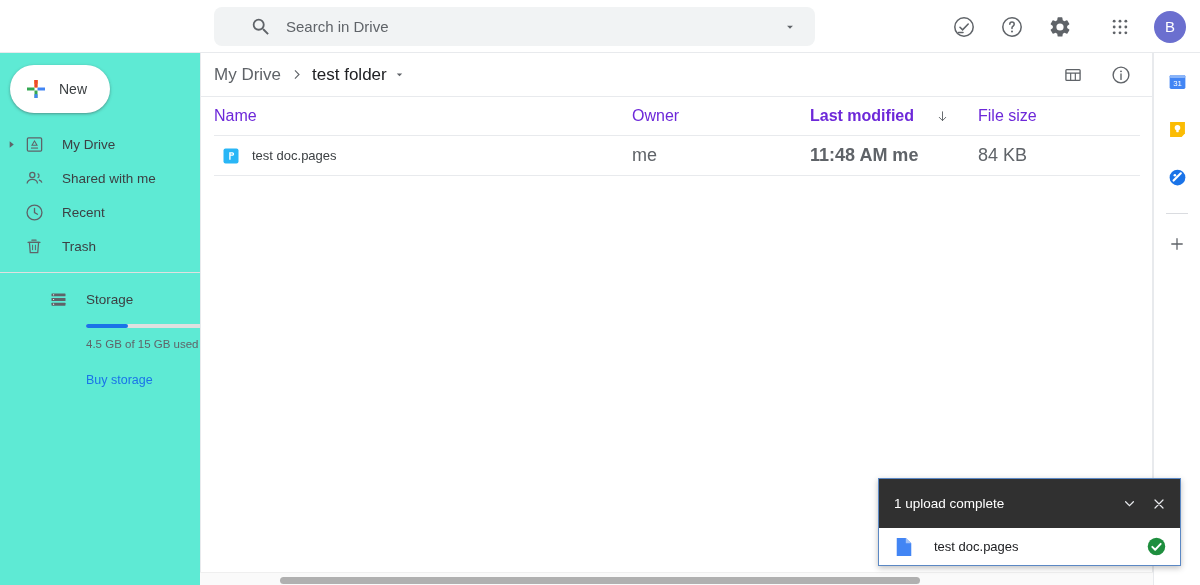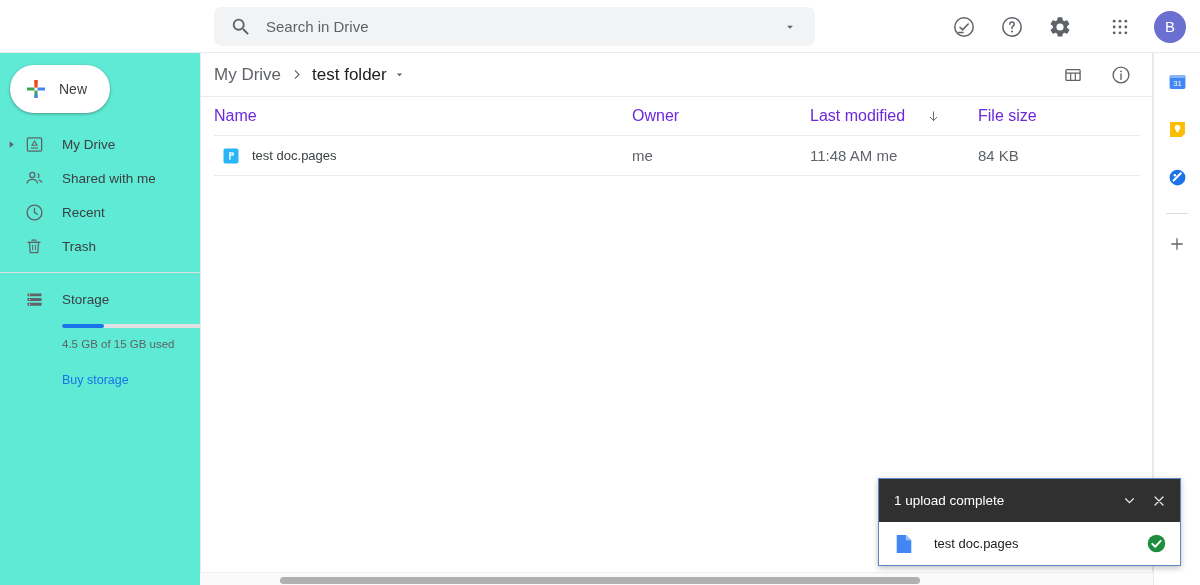--- a/index.html
+++ b/index.html
@@ -17,21 +17,21 @@
     display: flex; align-items: center;
     border-bottom: 1px solid #e8eaed; background: #fff;
   }
   .logo-wrap { display: flex; align-items: center; margin-left: 8px; width: 195px; }
   .drive-logo { width: 40px; height: 36px; }
   .logo-text { font-size: 22px; color: #5f6368; margin-left: 6px; letter-spacing: .2px; }
 
   .search-box {
     position: absolute; left: 214px; top: 7px;
     width: 601px; height: 39px; border-radius: 8px;
-    background: #f1f3f4; display: flex; align-items: center;
+    background: #f1f3f4; display: flex; align-items: center; padding-left: 20px;
   }
   .search-icon { margin-left: 16px; width: 22px; height: 22px; flex: 0 0 auto; }
   .search-input {
     flex: 1; border: 0; outline: none; background: transparent;
     font-size: 15px; color: #202124; margin-left: 14px;
     font-family: "Liberation Sans", sans-serif;
   }
   .search-input::placeholder { color: #5f6368; }
   .search-caret { width: 34px; height: 34px; margin-right: 8px; display:flex; align-items:center; justify-content:center; }
 
@@ -68,21 +68,21 @@
     height: 34px; display: flex; align-items: center;
     border-radius: 0 17px 17px 0; cursor: pointer; padding-right: 10px;
     position: relative;
   }
   .nav-arrow { width: 22px; display: flex; align-items: center; justify-content: center; flex:0 0 auto; }
   .nav-icon { width: 24px; height: 24px; flex: 0 0 auto; display:flex; align-items:center; justify-content:center; }
   .nav-label { font-size: 13.5px; color: #3c4043; margin-left: 16px; white-space: nowrap; }
 
   .nav-divider { height: 1px; background: #e0e0e0; margin: 9px 0 0 0; width: 200px; }
 
-  .storage-sec { margin-top: 9px; }
+  .storage-sec { margin-top: 9px; padding-left: 24px; }
   .storage-bar-track {
     width: 140px; height: 4px; background: #e0e0e0; border-radius: 2px;
     margin: 8px 0 0 62px;
   }
   .storage-bar-fill { height: 4px; background: #1a73e8; border-radius: 2px; }
   .storage-text { font-size: 11.5px; color: #5f6368; margin: 10px 0 0 62px; }
   .buy-storage { font-size: 12.5px; color: #1a73e8; margin: 23px 0 0 62px; cursor: pointer; display:inline-block; }
 
   
   .main {
@@ -101,29 +101,29 @@
   .crumb-right { position: absolute; right: 8px; display: flex; align-items: center; }
 
   .table { padding: 0 13px; }
   .thead {
     display: flex; align-items: center; height: 39px;
     border-bottom: 1px solid #e8eaed;
   }
   .th { font-size: 16px; color: #6d28d9; }
   .col-name { width: 418px; }
   .col-owner { width: 178px; }
-  .col-mod { width: 168px; display: flex; align-items: center; }
+  .col-mod { width: 168px; display: flex; align-items: center; font-weight: bold; }
   .sort-arrow { margin-left: 21px; display: flex; align-items: center; }
   .col-size { width: 120px; }
 
   .trow {
     display: flex; align-items: center; height: 40px;
     border-bottom: 1px solid #e8eaed; cursor: pointer;
   }
-  .cell { font-size: 15px; color: #5f6368; }
+  .cell { font-size: 18px; color: #5f6368; }
   .name-cell { width: 418px; display: flex; align-items: center; }
   .file-icon { width: 16px; height: 16px; margin-left: 9px; flex:0 0 auto; }
   .file-name { font-size: 13px; color: #3c4043; margin-left: 13px; }
 
   
   .rightpanel {
     position: absolute; right: 0; top: 53px; width: 47px; height: 532px;
     background: #fff; border-left: 1px solid #e8eaed;
     display: flex; flex-direction: column; align-items: center; padding-top: 12px;
   }
@@ -134,21 +134,21 @@
   .rp-divider { width: 22px; height: 1px; background: #dadce0; margin: 4px 0 14px 0; }
 
   
   .toast {
     position: absolute; left: 878px; top: 478px; width: 303px; height: 88px;
     background: #fff; border: 1px solid #5b88c4;
     box-shadow: 0 2px 6px rgba(0,0,0,.25);
     display: flex; flex-direction: column; z-index: 30;
   }
   .toast-head {
-    height: 43px; background: #303030; display: flex; align-items: center;
+    height: 49px; background: #303030; display: flex; align-items: center;
     padding: 0 6px 0 15px;
   }
   .toast-title { font-size: 13.5px; color: #fff; flex: 1; }
   .toast-ic {
     width: 30px; height: 30px; display: flex; align-items: center;
     justify-content: center; cursor: pointer; border-radius: 50%;
   }
   .toast-body { flex: 1; display: flex; align-items: center; padding: 0 13px 0 16px; background:#fff; }
   .toast-fileicon { width: 18px; height: 20px; flex: 0 0 auto; }
   .toast-filename { font-size: 13px; color: #202124; margin-left: 21px; flex: 1; }

